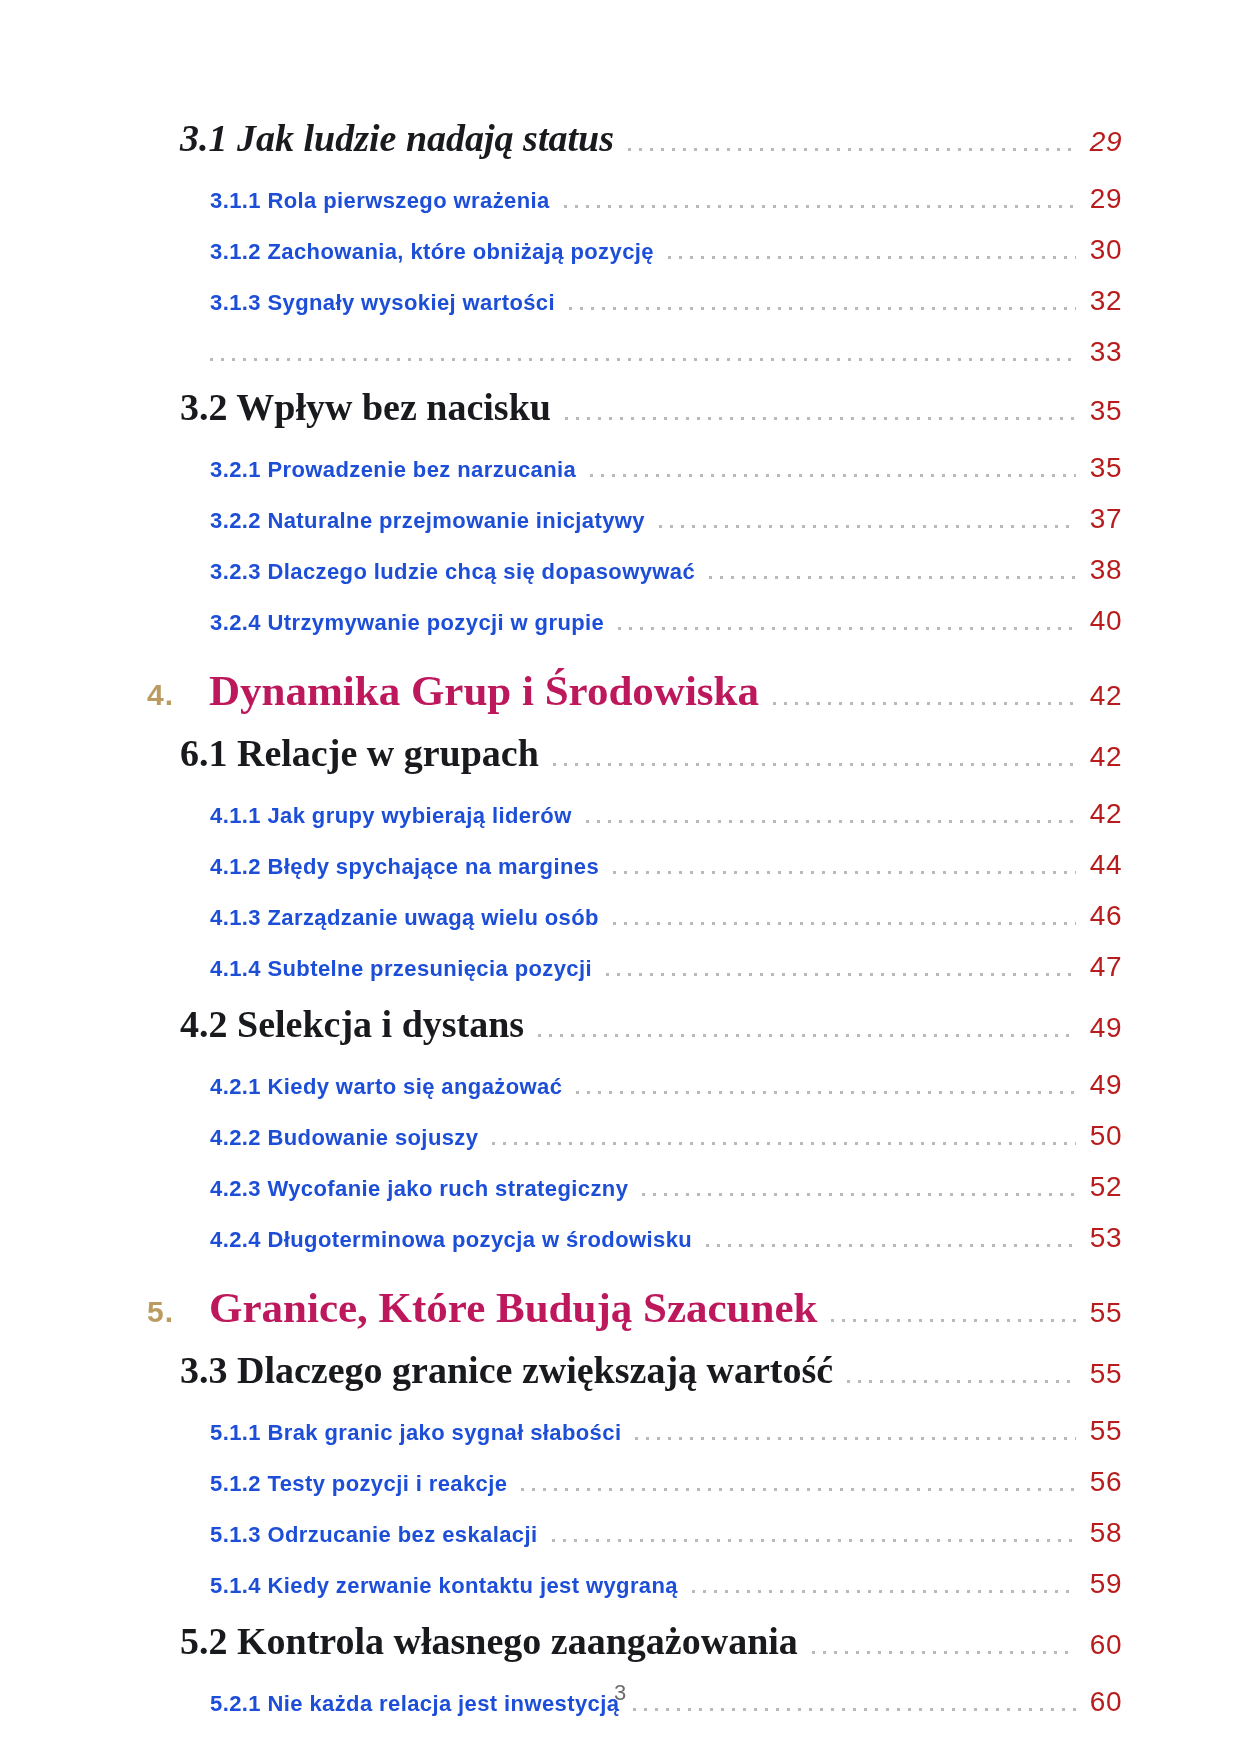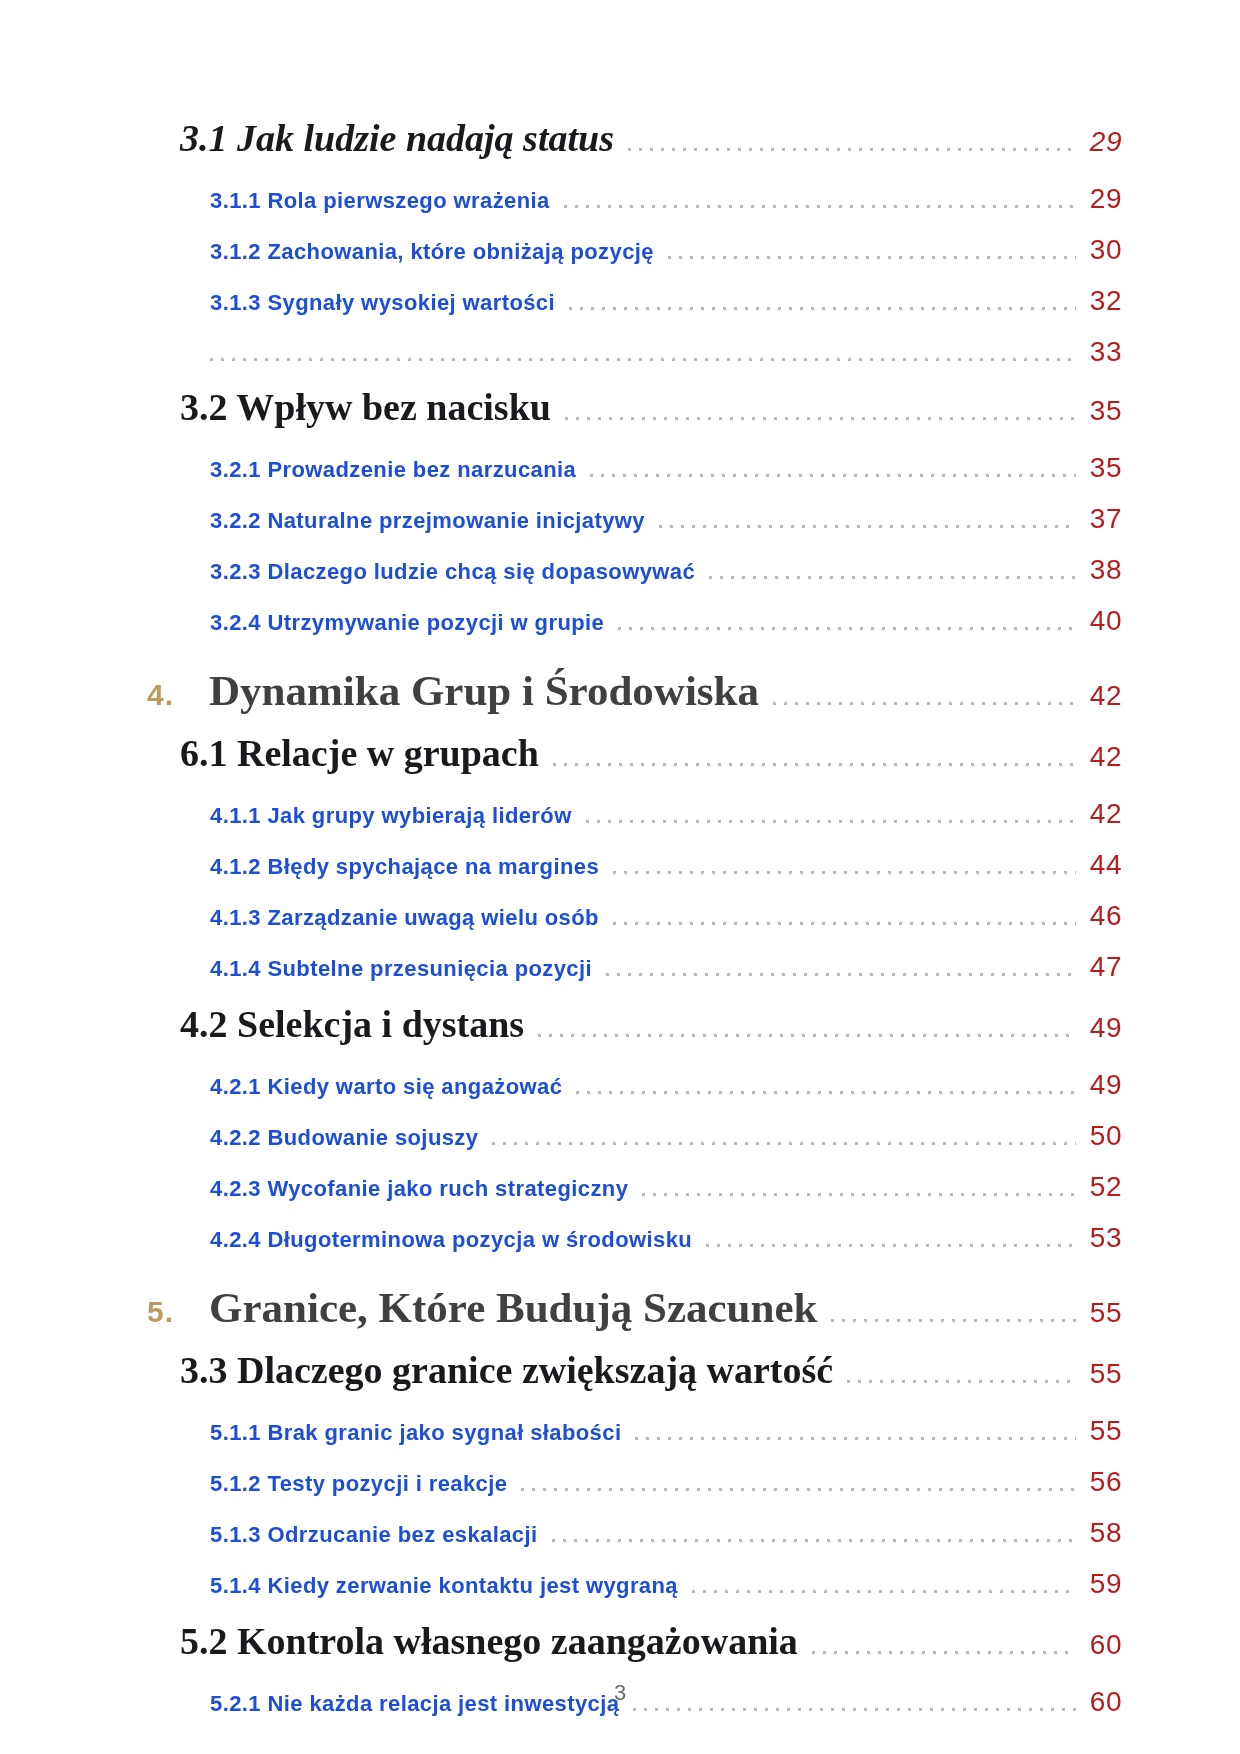--- a/index.html
+++ b/index.html
@@ -18,21 +18,21 @@
   .lbl{white-space:nowrap;}
   
   .r-ch{margin-top:30px;line-height:48px;}
   .chnum{
     flex:0 0 48px;
     font-family:"Liberation Sans","DejaVu Sans",sans-serif;
     font-weight:700;font-size:30px;color:#bb9b60;letter-spacing:1px;
   }
   .ch-lbl{
     font-family:"Liberation Serif","DejaVu Serif",serif;
-    font-weight:600;font-size:43px;color:#404040;
+    font-weight:600;font-size:43px;color:#be185d;
   }
   
   .r-sec{margin-top:19px;padding-left:33px;line-height:44px;}
   .r-sec.after-ch{margin-top:11px;}
   .r-sec.first{margin-top:116px;font-style:italic;}
   .sec-lbl{
     font-family:"Liberation Serif","DejaVu Serif",serif;
     font-weight:600;font-size:38px;color:#191a1d;
   }
   

